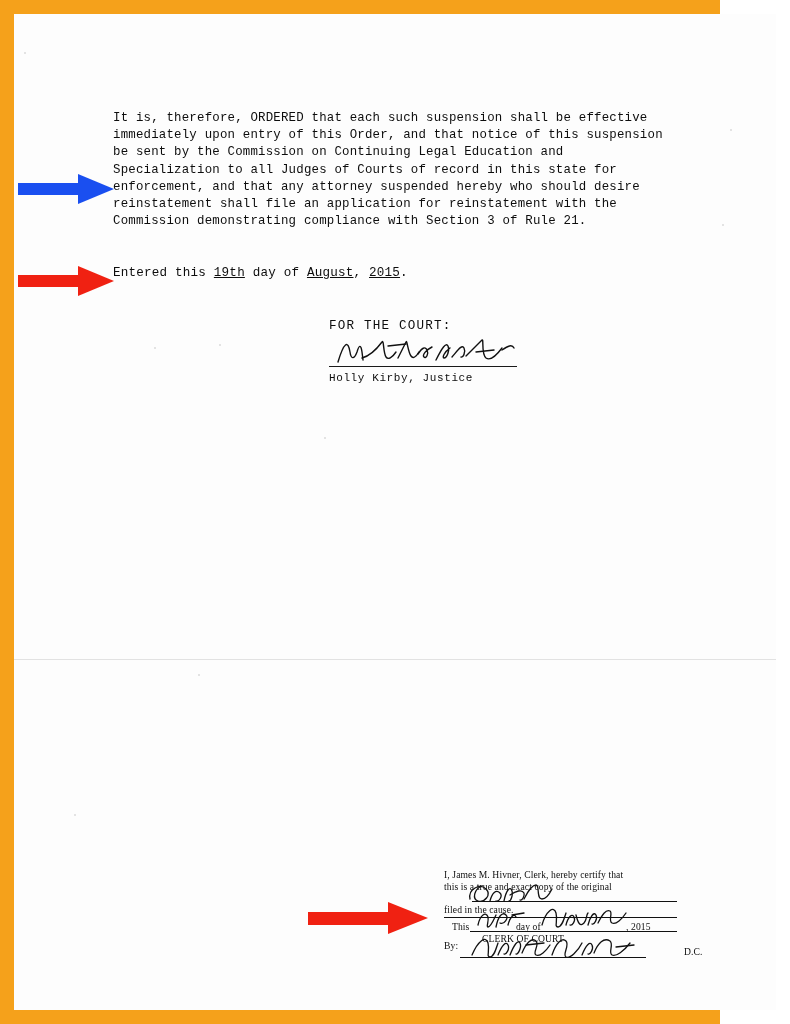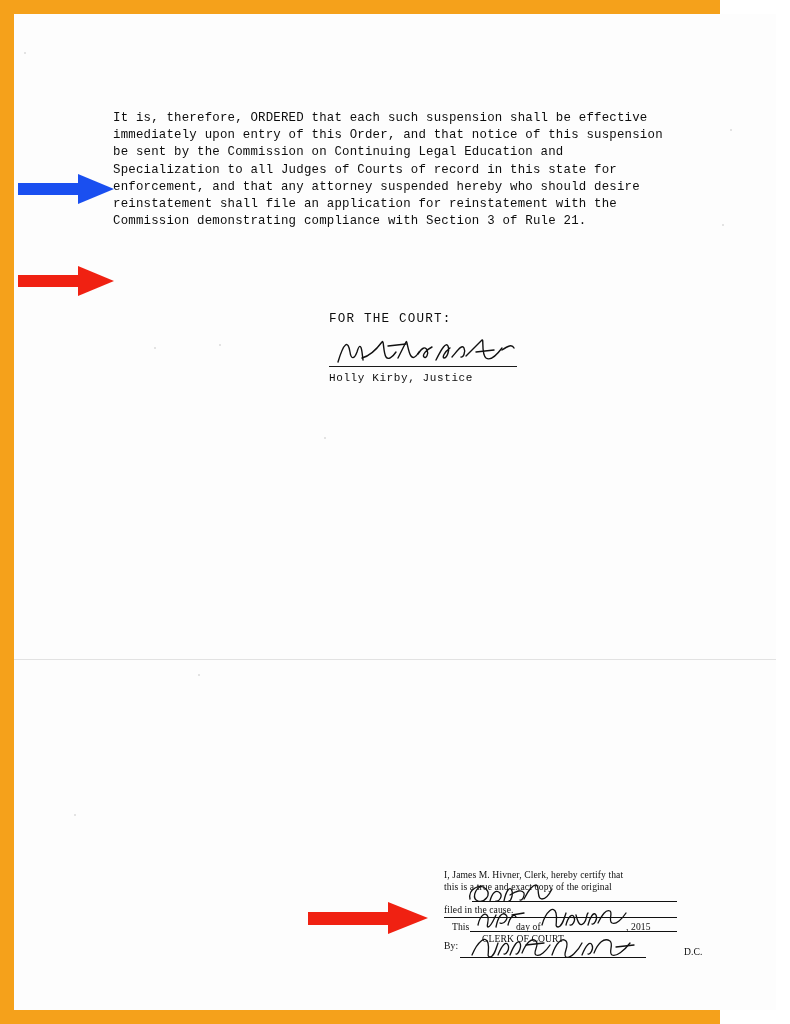--- a/index.html
+++ b/index.html
@@ -69,21 +69,21 @@
     left: 99px;
     top: 250px;
     font-size: 12.6px;
     line-height: 18px;
   }
   .uline {
     text-decoration: underline;
   }
   #for-the-court {
     left: 315px;
-    top: 298px;
+    top: 305px;
     font-size: 12.6px;
     letter-spacing: 1.2px;
     text-align: center;
   }
   #justice-name {
     left: 315px;
     top: 358px;
     font-size: 11px;
     letter-spacing: .6px;
   }
@@ -160,20 +160,21 @@
     <div class="scan-speck" style="left:205px; top:330px;"></div>
     <div class="scan-speck" style="left:140px; top:333px;"></div>
     <div class="scan-speck" style="left:310px; top:423px;"></div>
     <div class="scan-speck" style="left:708px; top:210px;"></div>
     <div class="scan-speck" style="left:716px; top:115px;"></div>
     <div class="scan-speck" style="left:184px; top:660px;"></div>
     <div class="scan-speck" style="left:60px;  top:800px;"></div>
 
     <div class="doc-text" id="body-paragraph">It is, therefore, ORDERED that each such suspension shall be effective immediately upon entry of this Order, and that notice of this suspension be sent by the Commission on Continuing Legal Education and Specialization to all Judges of Courts of record in this state for enforcement, and that any attorney suspended hereby who should desire reinstatement shall file an application for reinstatement with the Commission demonstrating compliance with Section 3 of Rule 21.</div>
 
+    <div class="doc-text" id="entered-line"><span>Entered this </span><span class="uline">19th</span><span> day of </span><span class="uline">August</span><span>, </span><span class="uline">2015</span><span>.</span></div>
 
     <div class="doc-text" id="for-the-court">FOR THE COURT:</div>
 
     <svg id="justice-signature" viewBox="0 0 200 38">
       <g fill="none" stroke="#111" stroke-width="1.4" stroke-linecap="round">
         <path d="M12,30 C18,10 22,8 24,20 C25,27 28,28 31,20 C33,13 35,12 36,20 L37,28"></path>
         <path d="M36,26 C44,24 50,18 56,10 C58,7 57,20 60,25 C62,28 66,26 70,20"></path>
         <path d="M62,14 L80,12"></path>
         <path d="M72,26 C76,18 78,14 80,10 C81,7 82,20 85,24 C87,27 90,25 93,20"></path>
         <path d="M92,22 C96,16 99,14 101,18 C103,22 100,27 98,25 C96,23 100,18 106,15"></path>

